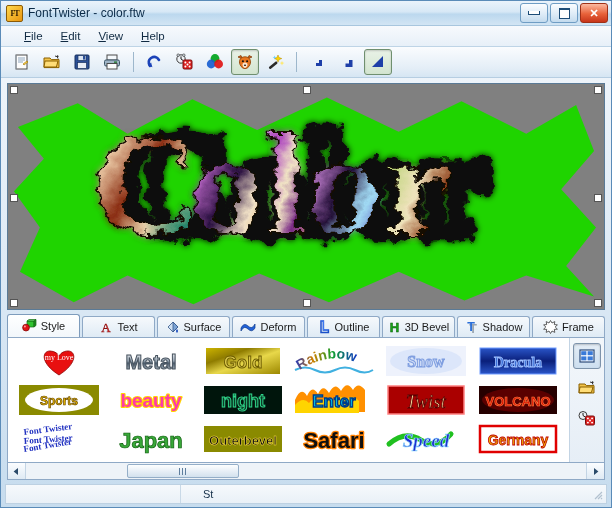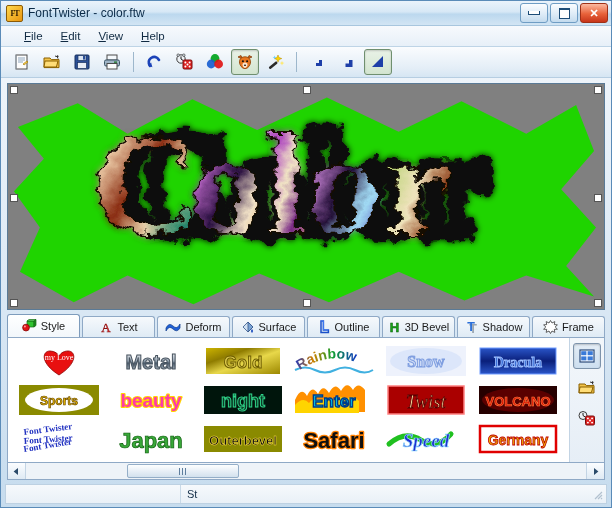--- a/index.html
+++ b/index.html
@@ -152,21 +152,21 @@
     position:absolute;left:18%;top:1px;bottom:1px;width:110px;
     background:linear-gradient(180deg,#fdfefe,#e6eef6 55%,#d3e1ee);
     border:1px solid #94aec8;border-radius:2px;
     display:flex;align-items:center;justify-content:center;
   }
   .grip{width:1px;height:7px;background:#5e7e9e;margin:0 1px;}
   
   .statusbar{
     flex:0 0 20px;display:flex;align-items:center;margin:0 4px 3px 4px;
     background:linear-gradient(180deg,#f6f9fc,#e9f0f7);
-    border:1px solid #bdd1e2;box-sizing:border-box;font-size:11px;color:#10304f;
+    border:1px solid #bdd1e2;box-sizing:border-box;font-size:11px;color:#10304f;gap:16px;
   }
   .status-pane{height:100%;display:flex;align-items:center;padding:0 6px;}
   .status-pane.first{width:162px;border-right:1px solid #c9d9e7;}
   .status-pane.second{flex:1 1 auto;color:#16304a;}
   .grippy{width:12px;height:12px;margin-right:3px;opacity:.6;}
 </style>
 </head>
 <body>
 
 <div class="window">
@@ -388,32 +388,32 @@
       </svg>
       <span>Style</span>
     </div>
     <div class="tab">
       <svg width="14" height="14" viewBox="0 0 14 14">
         <text x="7" y="12" text-anchor="middle" font-family="'Liberation Serif',serif" font-size="13" fill="#d03030" stroke="#8a1010" stroke-width=".4">A</text>
       </svg>
       <span>Text</span>
     </div>
     <div class="tab">
-      <svg width="16" height="14" viewBox="0 0 16 14">
-        <path d="M1 8 Q4 2 8 6 Q12 10 15 4 L15 8 Q12 13 8 9 Q4 5 1 11 Z" fill="#2060d8" stroke="#0c3a8a" stroke-width=".7"></path>
-      </svg>
-      <span>Deform</span>
-    </div>
-    <div class="tab">
       <svg width="14" height="14" viewBox="0 0 14 14">
         <path d="M2 7 L7 2 L12 7 L7 12 Z" fill="#cfe0f2" stroke="#34568a" stroke-width=".8"></path>
         <path d="M7 2 L12 7 L7 12 Z" fill="#7ba3d4" stroke="#34568a" stroke-width=".8"></path>
         <path d="M11 9 q2 2 0 4 q-2 -2 0 -4z" fill="#2050c0"></path>
       </svg>
       <span>Surface</span>
+    </div>
+    <div class="tab">
+      <svg width="16" height="14" viewBox="0 0 16 14">
+        <path d="M1 8 Q4 2 8 6 Q12 10 15 4 L15 8 Q12 13 8 9 Q4 5 1 11 Z" fill="#2060d8" stroke="#0c3a8a" stroke-width=".7"></path>
+      </svg>
+      <span>Deform</span>
     </div>
     <div class="tab">
       <svg width="13" height="14" viewBox="0 0 13 14">
         <path d="M3 1 h2.4 v9 h5 v2.6 H3 Z" fill="none" stroke="#1a4fc8" stroke-width="1.5"></path>
         <path d="M3 1 h2.4 v9 h5" fill="none" stroke="#4a86ff" stroke-width=".8"></path>
       </svg>
       <span>Outline</span>
     </div>
     <div class="tab">
       <svg width="13" height="14" viewBox="0 0 13 14">

